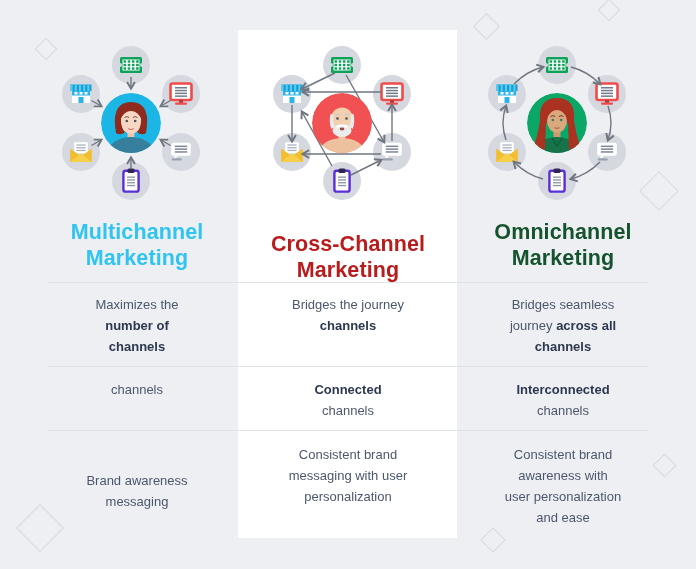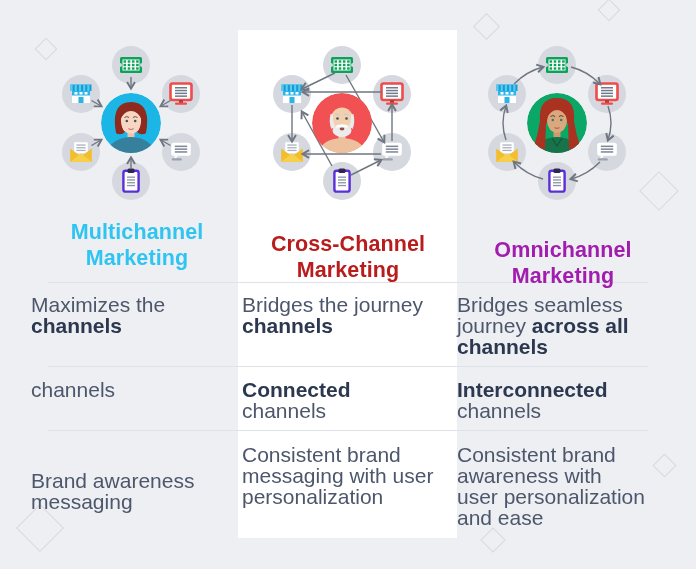--- a/index.html
+++ b/index.html
@@ -5,21 +5,21 @@
   html,body{margin:0;padding:0;}
   .stage{position:relative;width:696px;height:569px;background:#edeff2;overflow:hidden;
          font-family:"Liberation Sans",sans-serif;}
   .card{position:absolute;left:238px;top:30px;width:219px;height:508px;background:#ffffff;}
   .divider{position:absolute;left:48px;width:600px;height:1px;background:#dfe2e7;}
   .diamond{position:absolute;border:1.5px solid #d7d9de;transform:rotate(45deg);}
   .illus{position:absolute;top:28px;}
   .colx1{left:31px;} .colx2{left:242px;} .colx3{left:457px;}
   .title{position:absolute;width:212px;text-align:center;font-weight:700;
          font-size:21.5px;line-height:26px;letter-spacing:.1px;}
-  .cell{position:absolute;width:212px;font-size:21px;
+  .cell{position:absolute;width:212px;text-align:center;font-size:13px;
         line-height:21px;color:#4d576c;}
   .cell b{color:#2c384f;font-weight:700;}
 </style>
 </head>
 <body>
 
 <div class="stage">
 
   <svg width="0" height="0" style="position:absolute" aria-hidden="true">
     <defs>
@@ -231,27 +231,28 @@
   </svg>
 
   <div class="title colx1" style="top: 219px; color: rgb(47, 196, 241);">
     <div>Multichannel</div>
     <div>Marketing</div>
   </div>
   <div class="title colx2" style="top: 231px; color: #b91c1c;">
     <div>Cross-Channel</div>
     <div>Marketing</div>
   </div>
-  <div class="title colx3" style="top: 237px; color: #a21caf;">
+  <div class="title colx3" style="top: 219px; color: #14532d;">
     <div>Omnichannel</div>
     <div>Marketing</div>
   </div>
 
   <div class="cell colx1" style="top:294px">
       <div><span>Maximizes the</span></div>
+      <div><b>number of</b></div>
       <div><b>channels</b></div>
     </div>
   <div class="cell colx2" style="top:294px">
       <div><span>Bridges the journey</span></div>
       <div><b>channels</b></div>
     </div>
   <div class="cell colx3" style="top:294px">
       <div><span>Bridges seamless</span></div>
       <div><span>journey </span><b>across all</b></div>
       <div><b>channels</b></div>

